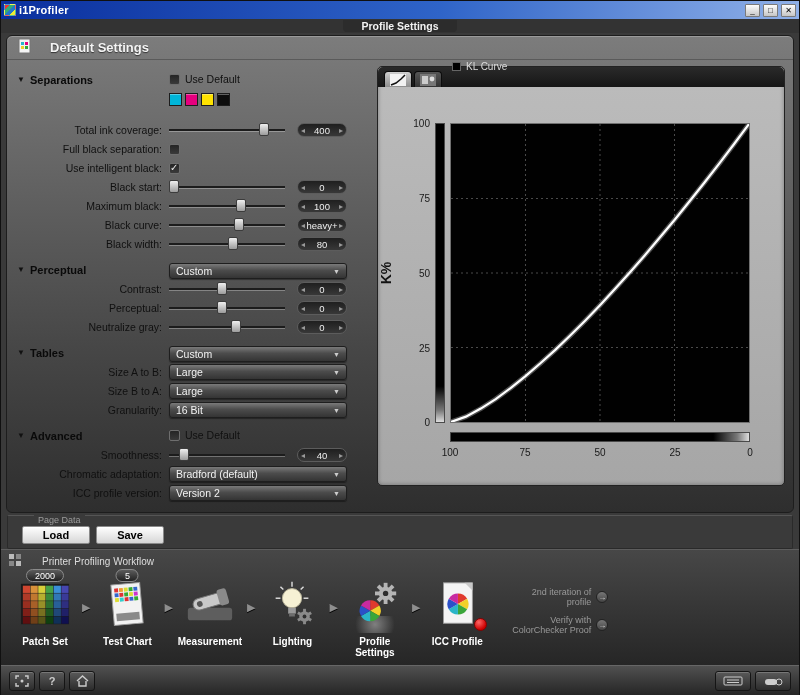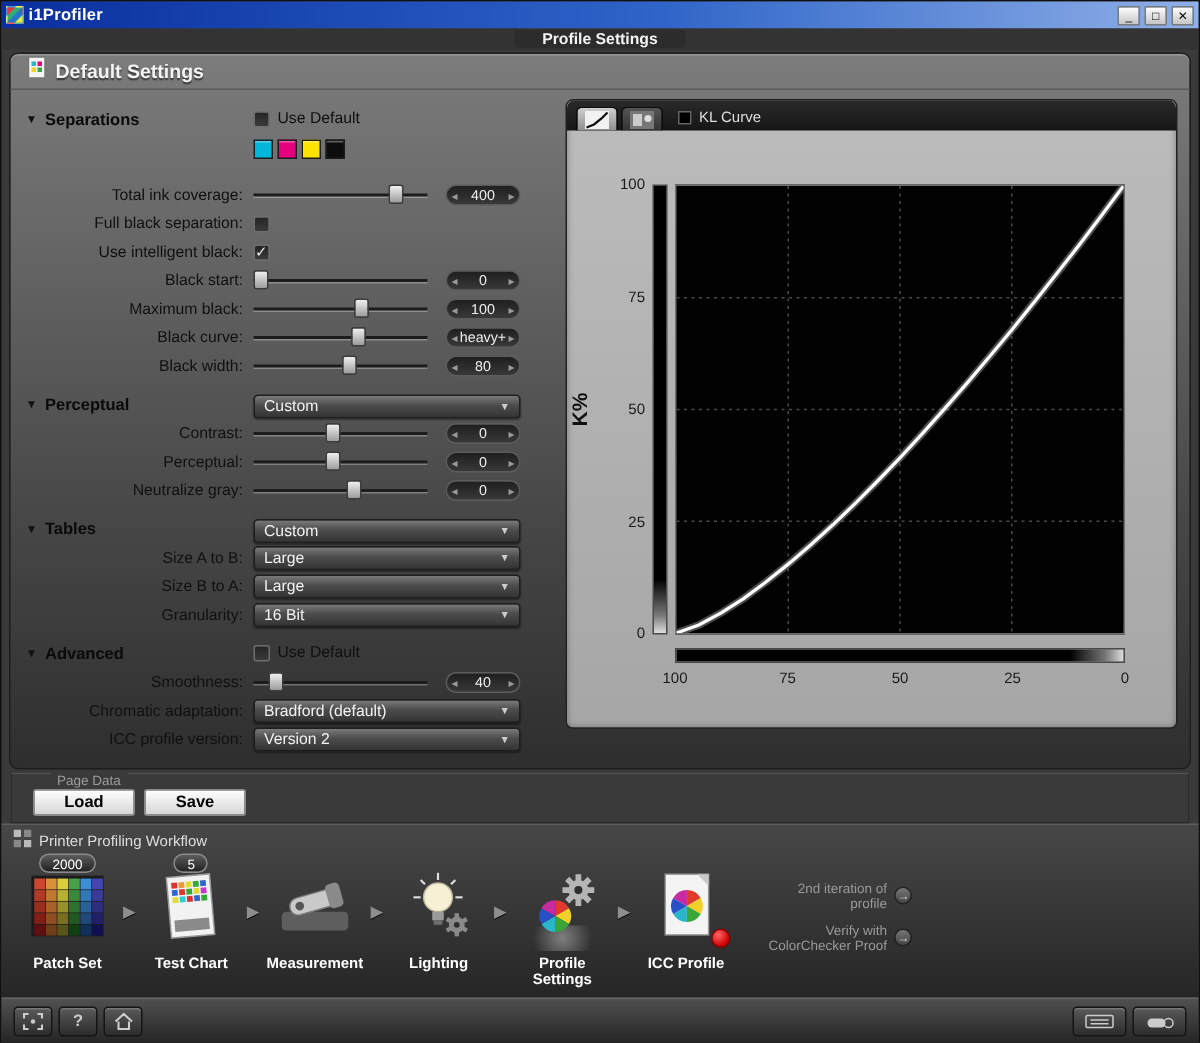--- a/index.html
+++ b/index.html
@@ -23,21 +23,21 @@
   .header-bar { height:14px; flex:0 0 14px; background:#333; display:flex;
     justify-content:center; align-items:center; }
   .header-title { color:#f2f2f2; font-size:10.5px; font-weight:bold; padding:0 18px;
     background:#2c2c2c; border-radius:0 0 4px 4px; }
 
   
   .main-wrap { flex:0 0 482px; height:482px; padding:2px 5px 0; }
   .main-panel { height:478px; border:1px solid #1d1d1d; border-radius:6px;
     background:linear-gradient(#7c7c7c,#5f5f5f 35%,#474747 65%,#2e2e2e);
     box-shadow:inset 0 1px 0 #9a9a9a; display:flex; flex-direction:column; }
-  .panel-header { height:24px; display:flex; align-items:center; gap:4px; padding:0 10px;
+  .panel-header { height:24px; display:flex; align-items:center; gap:17px; padding:0 10px;
     border-bottom:1px solid #5a5a5a; }
   .panel-title { color:#f4f4f4; font-size:13px; font-weight:bold; text-shadow:0 1px 1px #333; }
   .panel-body { flex:1; display:flex; }
 
   
   .left-col { width:368px; padding:12px 0 0 6px; }
   .sec { margin-bottom:9px; }
   .sec-head { position:relative; height:18px; }
   .tri { position:absolute; left:4px; top:3px; font-size:8px; color:#111; }
   .sec-title { position:absolute; left:17px; top:2px; font-size:11px; font-weight:bold; color:#0a0a0a; }
@@ -78,21 +78,21 @@
   
   .right-col { flex:1; padding:6px 8px 0 2px; }
   .chart-card { height:420px; position:relative; border-radius:5px; border:1px solid #222;
     background:linear-gradient(#bcbcbc,#a6a6a6); box-shadow:inset 0 0 4px rgba(0,0,0,.35); }
   .tab-bar { height:20px; background:linear-gradient(#2a2a2a,#161616); border-radius:5px 5px 0 0;
     display:flex; align-items:flex-end; padding:0 6px; gap:2px; }
   .tab { width:28px; height:16px; border-radius:4px 4px 0 0; display:flex; align-items:center;
     justify-content:center; border:1px solid #0c0c0c; border-bottom:none; }
   .tab.sel { background:linear-gradient(#cfcfcf,#8e8e8e); }
   .tab.unsel { background:linear-gradient(#555,#333); }
-  .legend { display:flex; align-items:center; gap:5px; margin:0 0 3px 8px; }
+  .legend { display:flex; align-items:center; gap:5px; margin:0 0 15px 8px; }
   .legend-swatch { width:9px; height:9px; background:#000; border:1px solid #666; }
   .legend-label { color:#ddd; font-size:10px; }
   .plot-wrap { position:absolute; left:72px; right:34px; top:56px; bottom:62px; }
   .plot { position:absolute; inset:0; background:#010101; border:1px solid #707070; }
   .plot svg { position:absolute; inset:0; width:100%; height:100%; }
   .ramp-y { position:absolute; left:-15px; top:0; bottom:0; width:10px;
     background:linear-gradient(to bottom,#000 88%,#777 96%,#ddd); border:1px solid #4a4a4a; }
   .ramp-x { position:absolute; left:0; right:0; bottom:-19px; height:10px;
     background:linear-gradient(to right,#000 88%,#777 96%,#ddd); border:1px solid #4a4a4a; }
   .ytick { position:absolute; left:-48px; width:28px; text-align:right; font-size:10px; color:#191919; }
@@ -108,21 +108,21 @@
     color:#9c9c9c; font-size:9px; }
   .pd-buttons { position:absolute; left:14px; top:10px; display:flex; gap:6px; }
   .btn-classic { width:68px; height:18px; font-size:11px; color:#000; text-align:center;
     line-height:16px; background:linear-gradient(#fefefe,#d6d6d6); border:1px solid #8a8a8a;
     border-radius:2px; box-shadow:inset 0 1px 0 #fff;font-weight:bold; }
 
   
   .workflow { flex:0 0 116px; height:116px; background:linear-gradient(#474747,#262626);
     border-top:1px solid #5d5d5d; padding:4px 8px 0; }
   .wf-header { display:flex; align-items:center; gap:5px; height:14px; }
-  .wf-title { color:#ddd; font-size:10px; }
+  .wf-title { color:#ddd; font-size:10px;margin-left:16px; }
   .wf-steps { display:flex; align-items:flex-start; margin-top:1px; }
   .step { width:72px; position:relative; text-align:center; padding-top:9px; }
   .step-icon { width:52px; height:52px; margin:0 auto; border-radius:6px; }
   .step.active .step-icon { background:radial-gradient(circle,rgba(255,255,255,.38),rgba(255,255,255,0) 72%); }
   .step-label { margin-top:2px; color:#fff; font-size:10px; font-weight:bold; }
   .badge { position:absolute; top:0; left:50%; transform:translateX(-50%); z-index:2;
     background:linear-gradient(#5c5c5c,#222); border:1px solid #8a8a8a; border-radius:7px;
     color:#fff; font-size:9px; padding:0 8px; height:13px; line-height:12px; }
   .sep { color:#8e8e8e; font-size:11px; margin:32px 1px 0; text-shadow:0 1px 0 #000; }
   .alert-dot { display:none; position:absolute; right:6px; bottom:16px; width:13px; height:13px;

